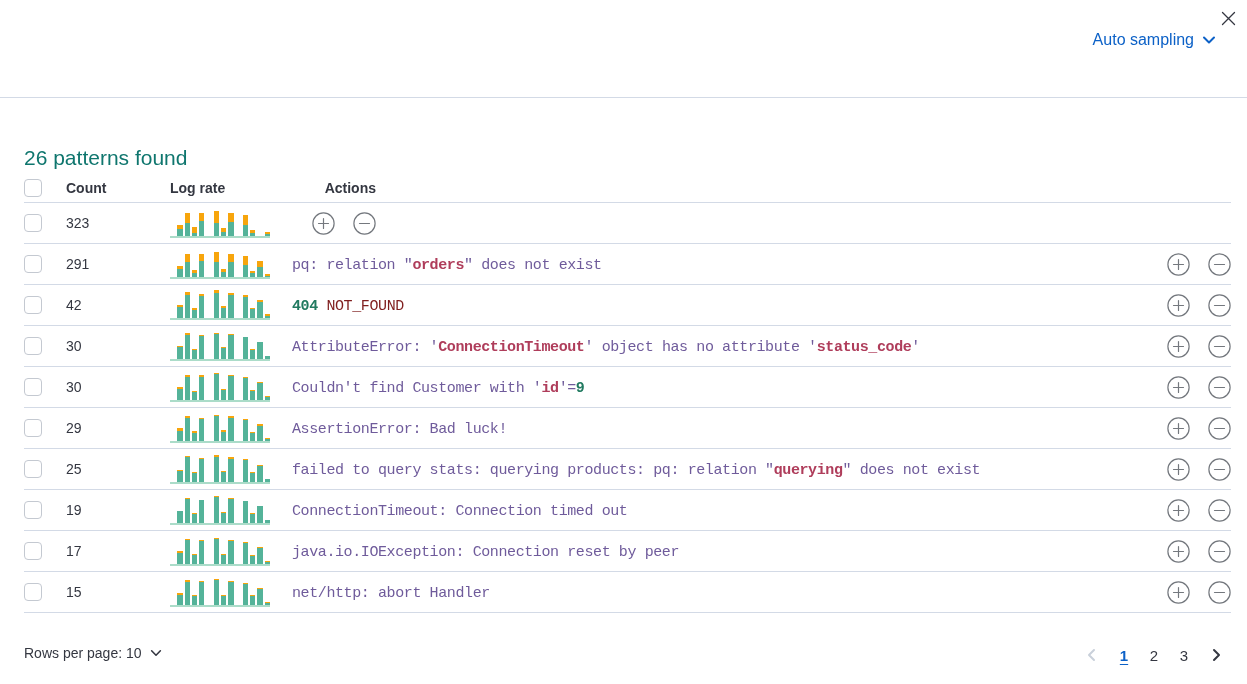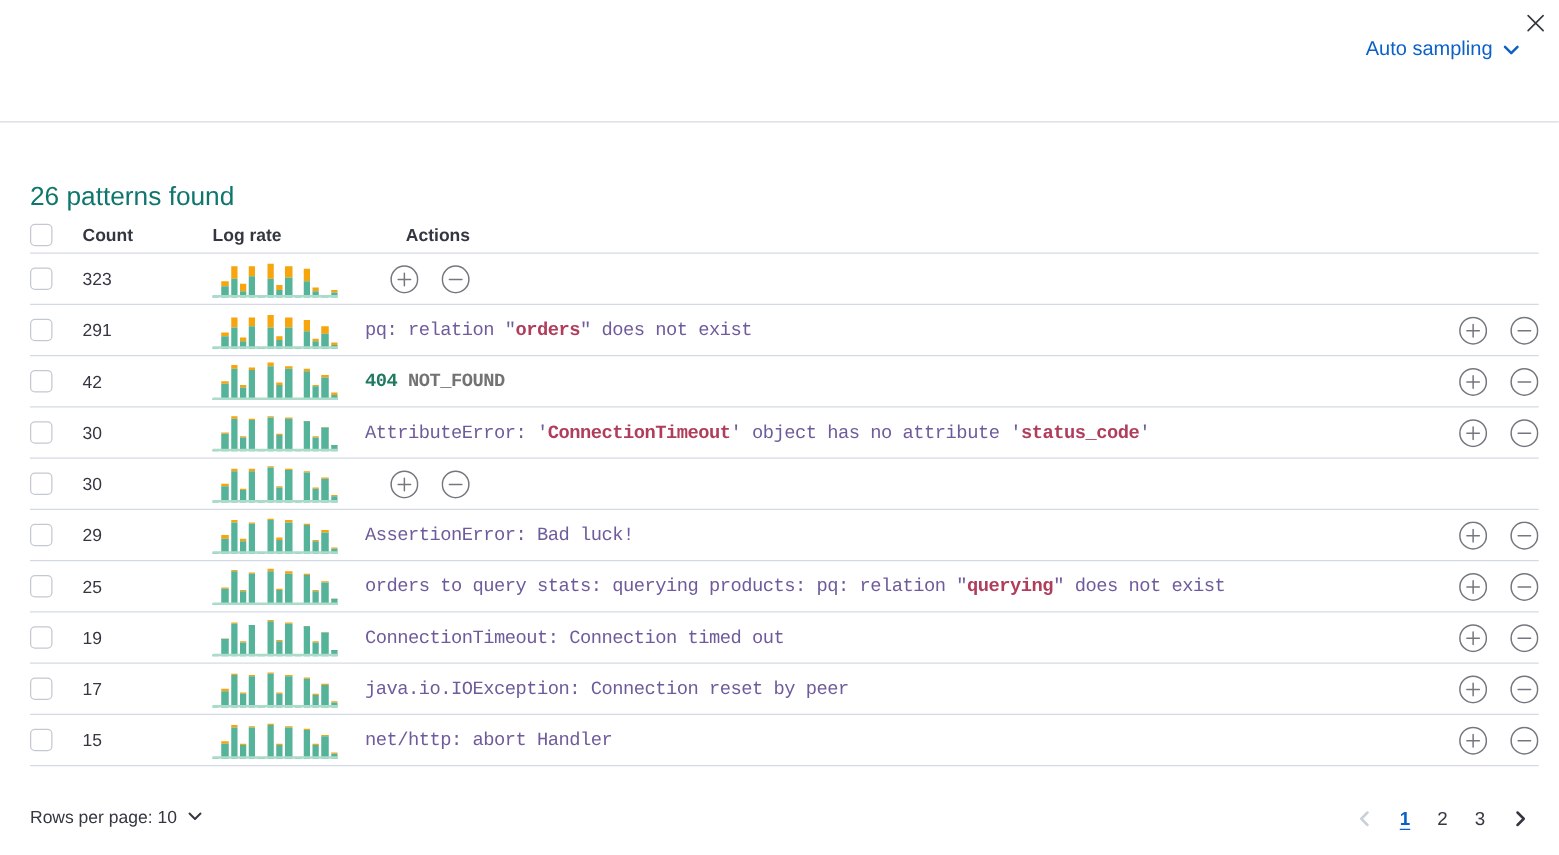--- a/index.html
+++ b/index.html
@@ -39,21 +39,21 @@
   }
   
   .sparkline { position:relative; width:100px; height:33px; display:flex; align-items:flex-end; gap:2px; margin-bottom:3px; }
   .spark-baseline { position:absolute; left:0; right:0; bottom:0; height:2px; background:#abdcc9; }
   .spark-bar { flex:1; display:flex; flex-direction:column; justify-content:flex-end; }
   .spark-orange { background:#F7A50C; }
   .spark-teal { background:#54B399; }
   
   .example { font-family:"Liberation Mono", monospace; font-size:15px; letter-spacing:-0.4px; }
   .ex-p  { color:#6F5B9B; }
-  .ex-pb { color:#737373; font-weight:700; }
+  .ex-pb { color:#7f1d1d; font-weight:400; }
   .ex-r  { color:#AF3D5B; font-weight:700; }
   .ex-g  { color:#217A60; font-weight:700; }
   
   .icon-btn { background:none; border:none; padding:0; cursor:pointer; width:23px; height:23px; display:flex; align-items:center; justify-content:center; }
   
   .rows-per-page {
     position:absolute; top:645px; left:24px; display:flex; align-items:center; gap:7px;
     background:none; border:none; cursor:pointer; font-family:inherit; font-size:14px; color:#343741;
   }
   .pagination { position:absolute; top:643px; right:20px; display:flex; align-items:center; gap:10px; }
@@ -507,20 +507,21 @@
             <div class="spark-bar">
               <div class="spark-orange" style="height: 1.2px;"></div>
               <div class="spark-teal" style="height: 18.6px;"></div>
             </div>
             <div class="spark-bar">
               <div class="spark-orange" style="height: 0.9px;"></div>
               <div class="spark-teal" style="height: 4.7px;"></div>
             </div>
           </div>
     </div>
+    <div class="col-ex"><span class="example"><span class="ex-p">Couldn't find Customer with '</span><span class="ex-r">id</span><span class="ex-p">'=</span><span class="ex-g">9</span></span></div>
     <div class="col-actions">
       <button class="icon-btn">
         <span style="display:flex;">
           <svg width="23" height="23" viewBox="0 0 23 23">
                 <circle cx="11.5" cy="11.5" r="10.6" fill="none" stroke="#74787e" stroke-width="1.2"></circle>
                 <path d="M11.5 6.5 V16.5 M6.5 11.5 H16.5" stroke="#74787e" stroke-width="1.2" stroke-linecap="round"></path>
               </svg>
         </span>
       </button>
       <button class="icon-btn">
@@ -680,21 +681,21 @@
             <div class="spark-bar">
               <div class="spark-orange" style="height: 0.9px;"></div>
               <div class="spark-teal" style="height: 18px;"></div>
             </div>
             <div class="spark-bar">
               <div class="spark-orange" style="height: 0.6px;"></div>
               <div class="spark-teal" style="height: 4.7px;"></div>
             </div>
           </div>
     </div>
-    <div class="col-ex"><span class="example"><span class="ex-p">orders to query stats: querying products: pq: relation "</span><span class="ex-r">querying</span><span class="ex-p">" does not exist</span></span></div>
+    <div class="col-ex"><span class="example"><span class="ex-p">failed to query stats: querying products: pq: relation "</span><span class="ex-r">querying</span><span class="ex-p">" does not exist</span></span></div>
     <div class="col-actions">
       <button class="icon-btn">
         <span style="display:flex;">
           <svg width="23" height="23" viewBox="0 0 23 23">
                 <circle cx="11.5" cy="11.5" r="10.6" fill="none" stroke="#74787e" stroke-width="1.2"></circle>
                 <path d="M11.5 6.5 V16.5 M6.5 11.5 H16.5" stroke="#74787e" stroke-width="1.2" stroke-linecap="round"></path>
               </svg>
         </span>
       </button>
       <button class="icon-btn">

